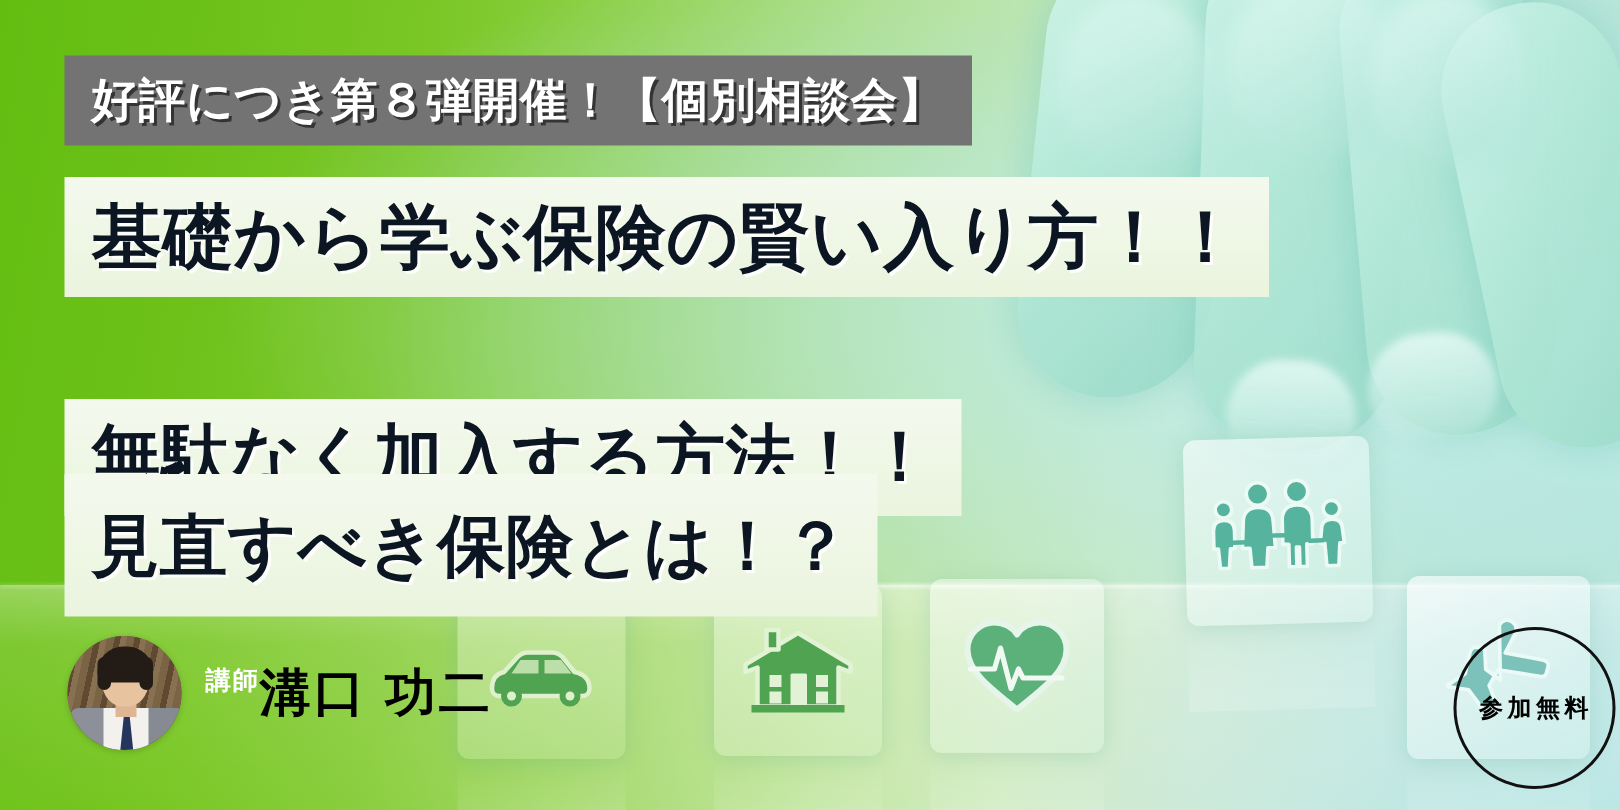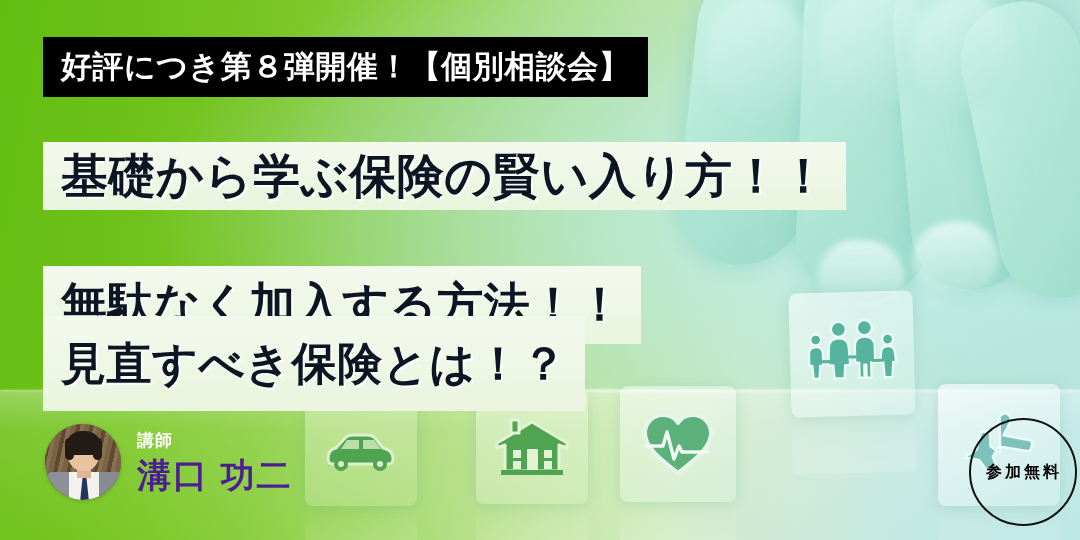--- a/index.html
+++ b/index.html
@@ -95,37 +95,37 @@
   
   .band{
     position:absolute;
     display:flex;align-items:center;
     padding:0 18px;
     box-sizing:border-box;
     white-space:nowrap;
   }
   .band-dark{
     left:43px;top:37px;height:60px;
-    background:#000000;
+    background:#737373;
   }
   .band-dark .txt{
     color:#ffffff;
     font-size:31px;font-weight:700;letter-spacing:.5px;
     text-shadow:2px 2px 0 rgba(0,0,0,.55);
   }
   .band-light{
     background:linear-gradient(180deg,#f4f9ee 0%,#eef6e4 60%,#eaf4de 100%);
   }
   .band-light .txt{
     color:#0c1522;
     font-weight:800;
     letter-spacing:.5px;
     text-shadow:2px 2px 0 rgba(255,255,255,.85);
   }
-  .band1{left:43px;top:118px;height:68px;margin-top:24px;}
+  .band1{left:43px;top:118px;height:80px;}
   .band1 .txt{font-size:47px;}
   .band2{left:43px;top:222px;height:78px;margin-top:44px;}
   .band2 .txt{font-size:46px;}
   .band3{left:43px;top:316px;height:95px;}
   .band3 .txt{font-size:45px;}
 
   
   .presenter{position:absolute;left:45px;top:424px;display:flex;align-items:center;gap:16px;}
   .avatar{
     position:relative;width:76px;height:76px;border-radius:50%;
@@ -142,23 +142,23 @@
   }
   .av-head{position:absolute;left:23px;top:12px;width:31px;height:35px;border-radius:50% 50% 46% 46%;background:#e8c3a0;}
   .av-hair{position:absolute;left:20px;top:7px;width:37px;height:24px;border-radius:20px 20px 8px 8px;background:#221b16;}
   .av-hair2{position:absolute;left:20px;top:14px;width:9px;height:22px;border-radius:6px;background:#221b16;}
   .av-hair3{position:absolute;left:48px;top:14px;width:9px;height:22px;border-radius:6px;background:#221b16;}
   .av-neck{position:absolute;left:32px;top:42px;width:14px;height:12px;background:#dfb693;}
   .av-shirt{position:absolute;left:24px;top:48px;width:30px;height:30px;background:#f2f1ee;}
   .av-suitL{position:absolute;left:4px;top:48px;width:32px;height:32px;background:#8d9099;transform:skewX(10deg);border-radius:6px 0 0 0;}
   .av-suitR{position:absolute;left:44px;top:48px;width:32px;height:32px;background:#868a93;transform:skewX(-10deg);border-radius:0 6px 0 0;}
   .av-tie{position:absolute;left:35px;top:52px;width:9px;height:26px;background:#24355e;clip-path:polygon(30% 0,70% 0,100% 100%,0 100%);}
-  .presenter-text{display:flex;flex-direction:column;justify-content:flex-end;line-height:1;}
+  .presenter-text{display:flex;flex-direction:row;justify-content:flex-end;line-height:1;}
   .p-role{color:#ffffff;font-size:17px;font-weight:700;letter-spacing:1px;margin-bottom:9px;}
-  .p-name{color:#4c1d95;font-size:34px;font-weight:700;letter-spacing:2px;}
+  .p-name{color:#000000;font-size:34px;font-weight:700;letter-spacing:2px;}
 
   
   .free-badge{
     position:absolute;left:969px;top:418px;width:104px;height:104px;
     border:2px solid #111;border-radius:50%;
     display:flex;align-items:center;justify-content:center;
   }
   .free-badge .txt{
     color:#000000;font-size:16px;font-weight:700;letter-spacing:3px;
     transform:translateX(1px);

